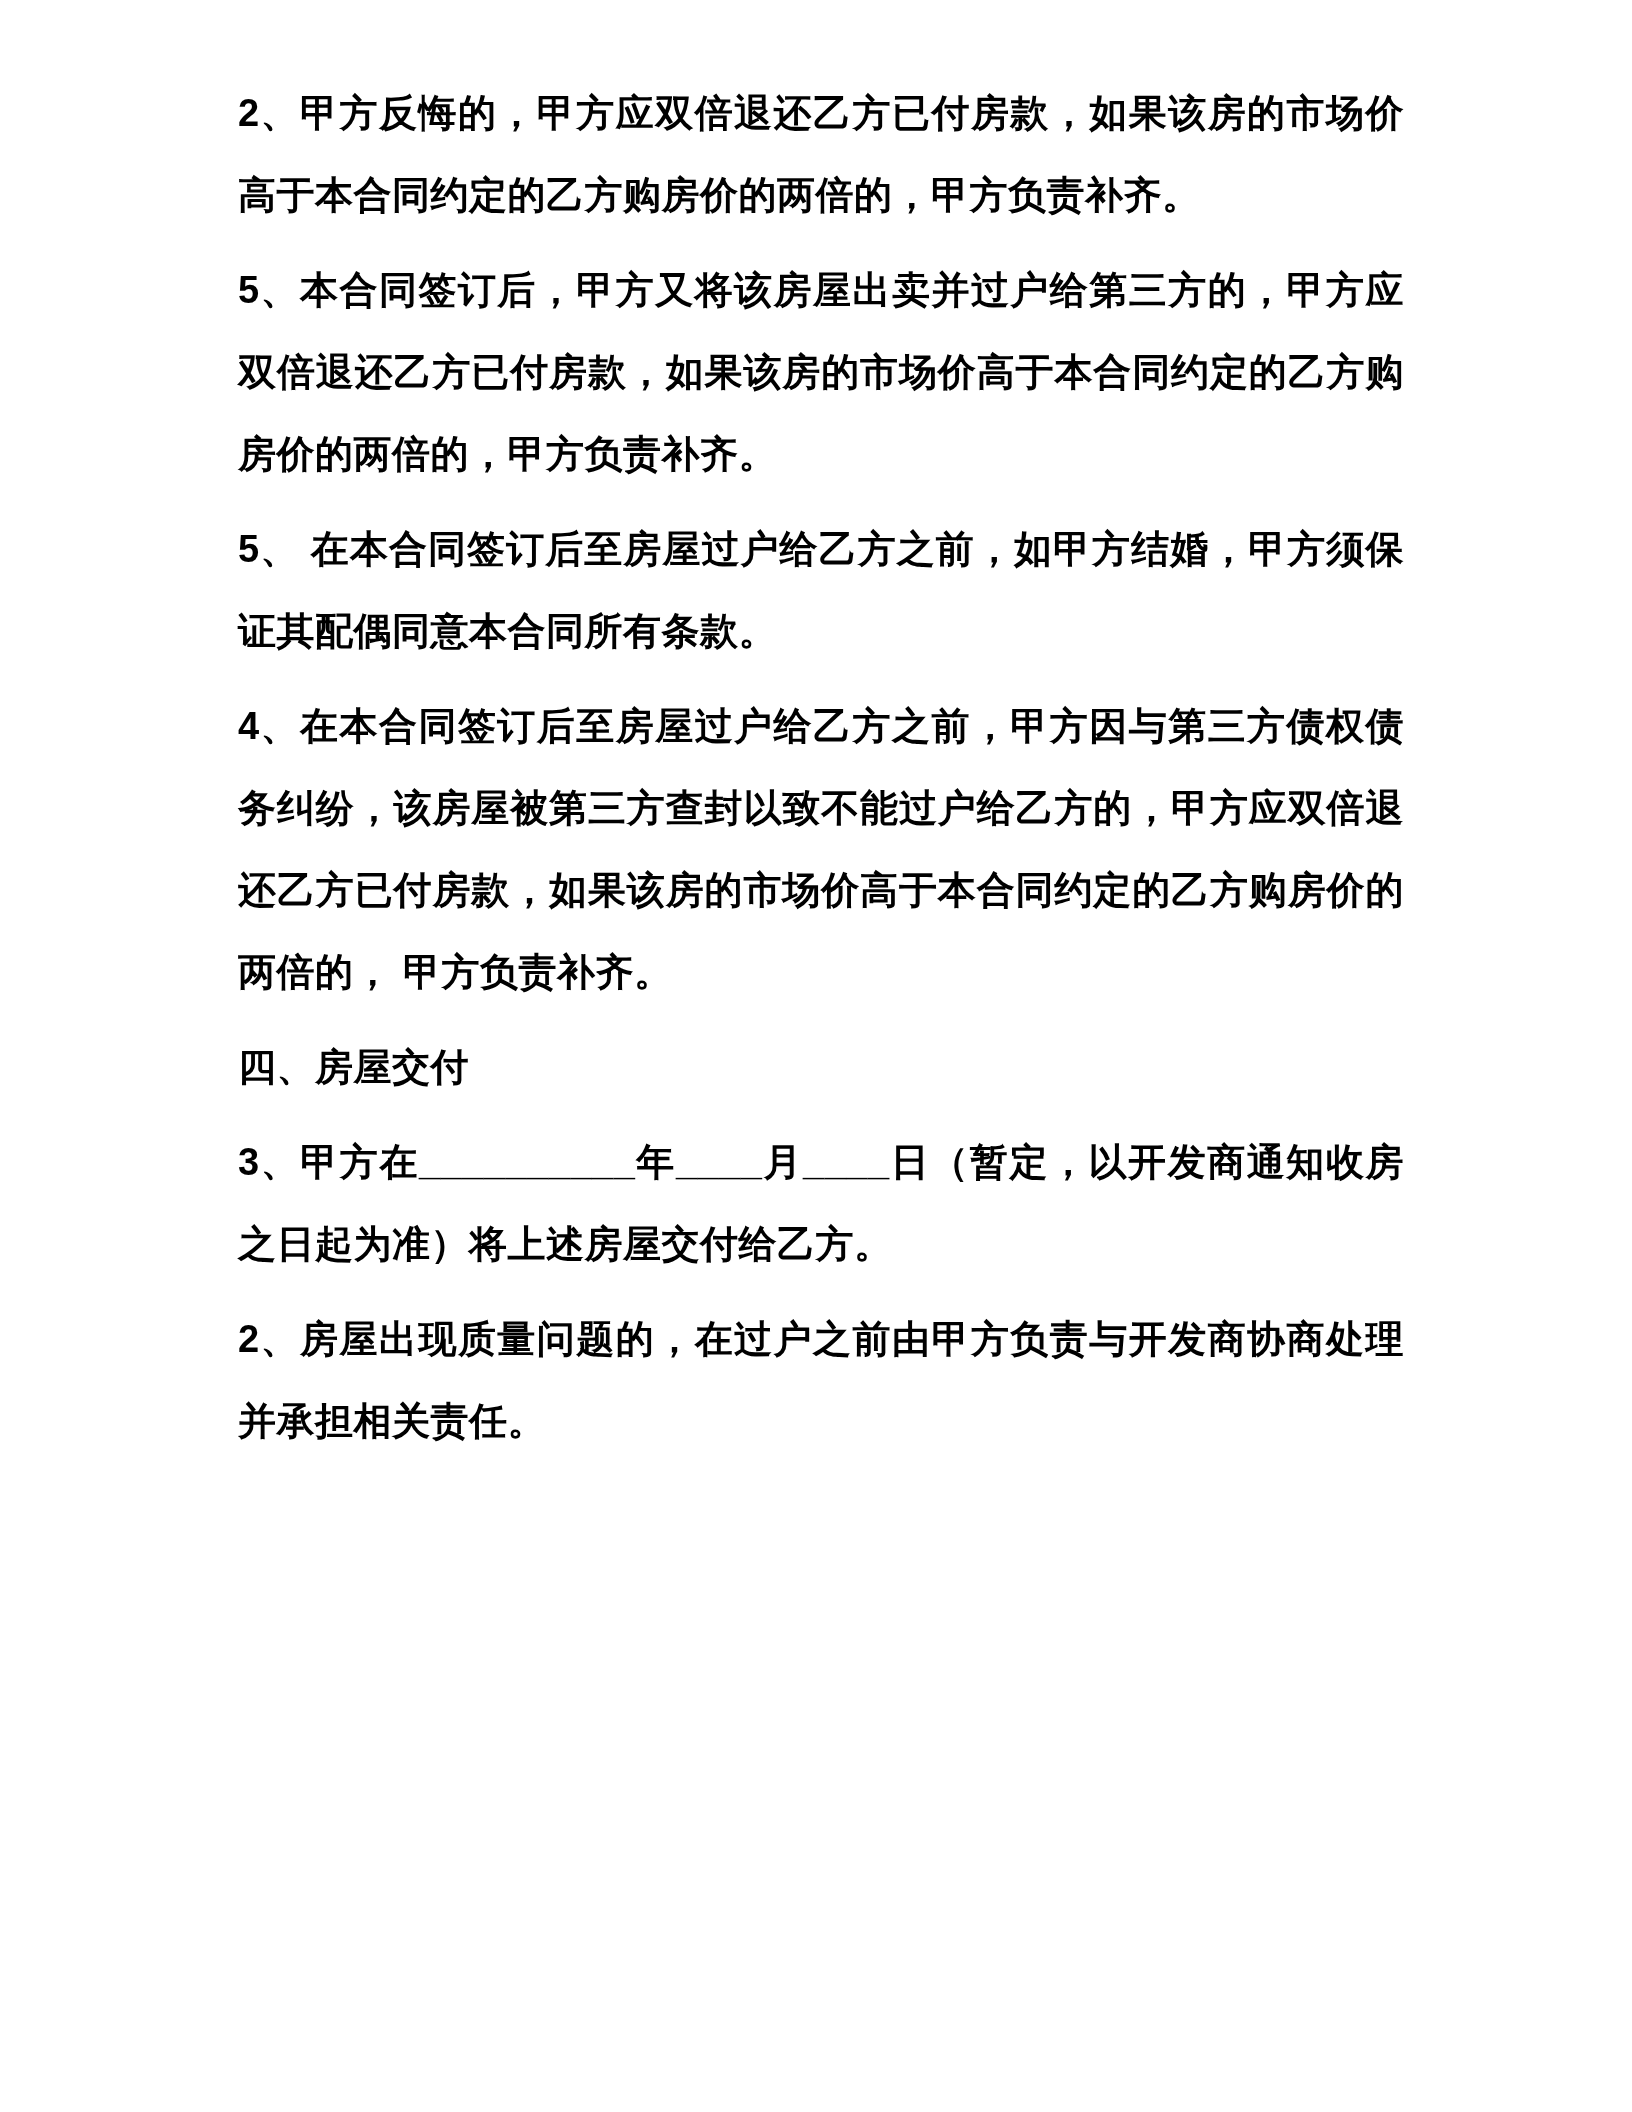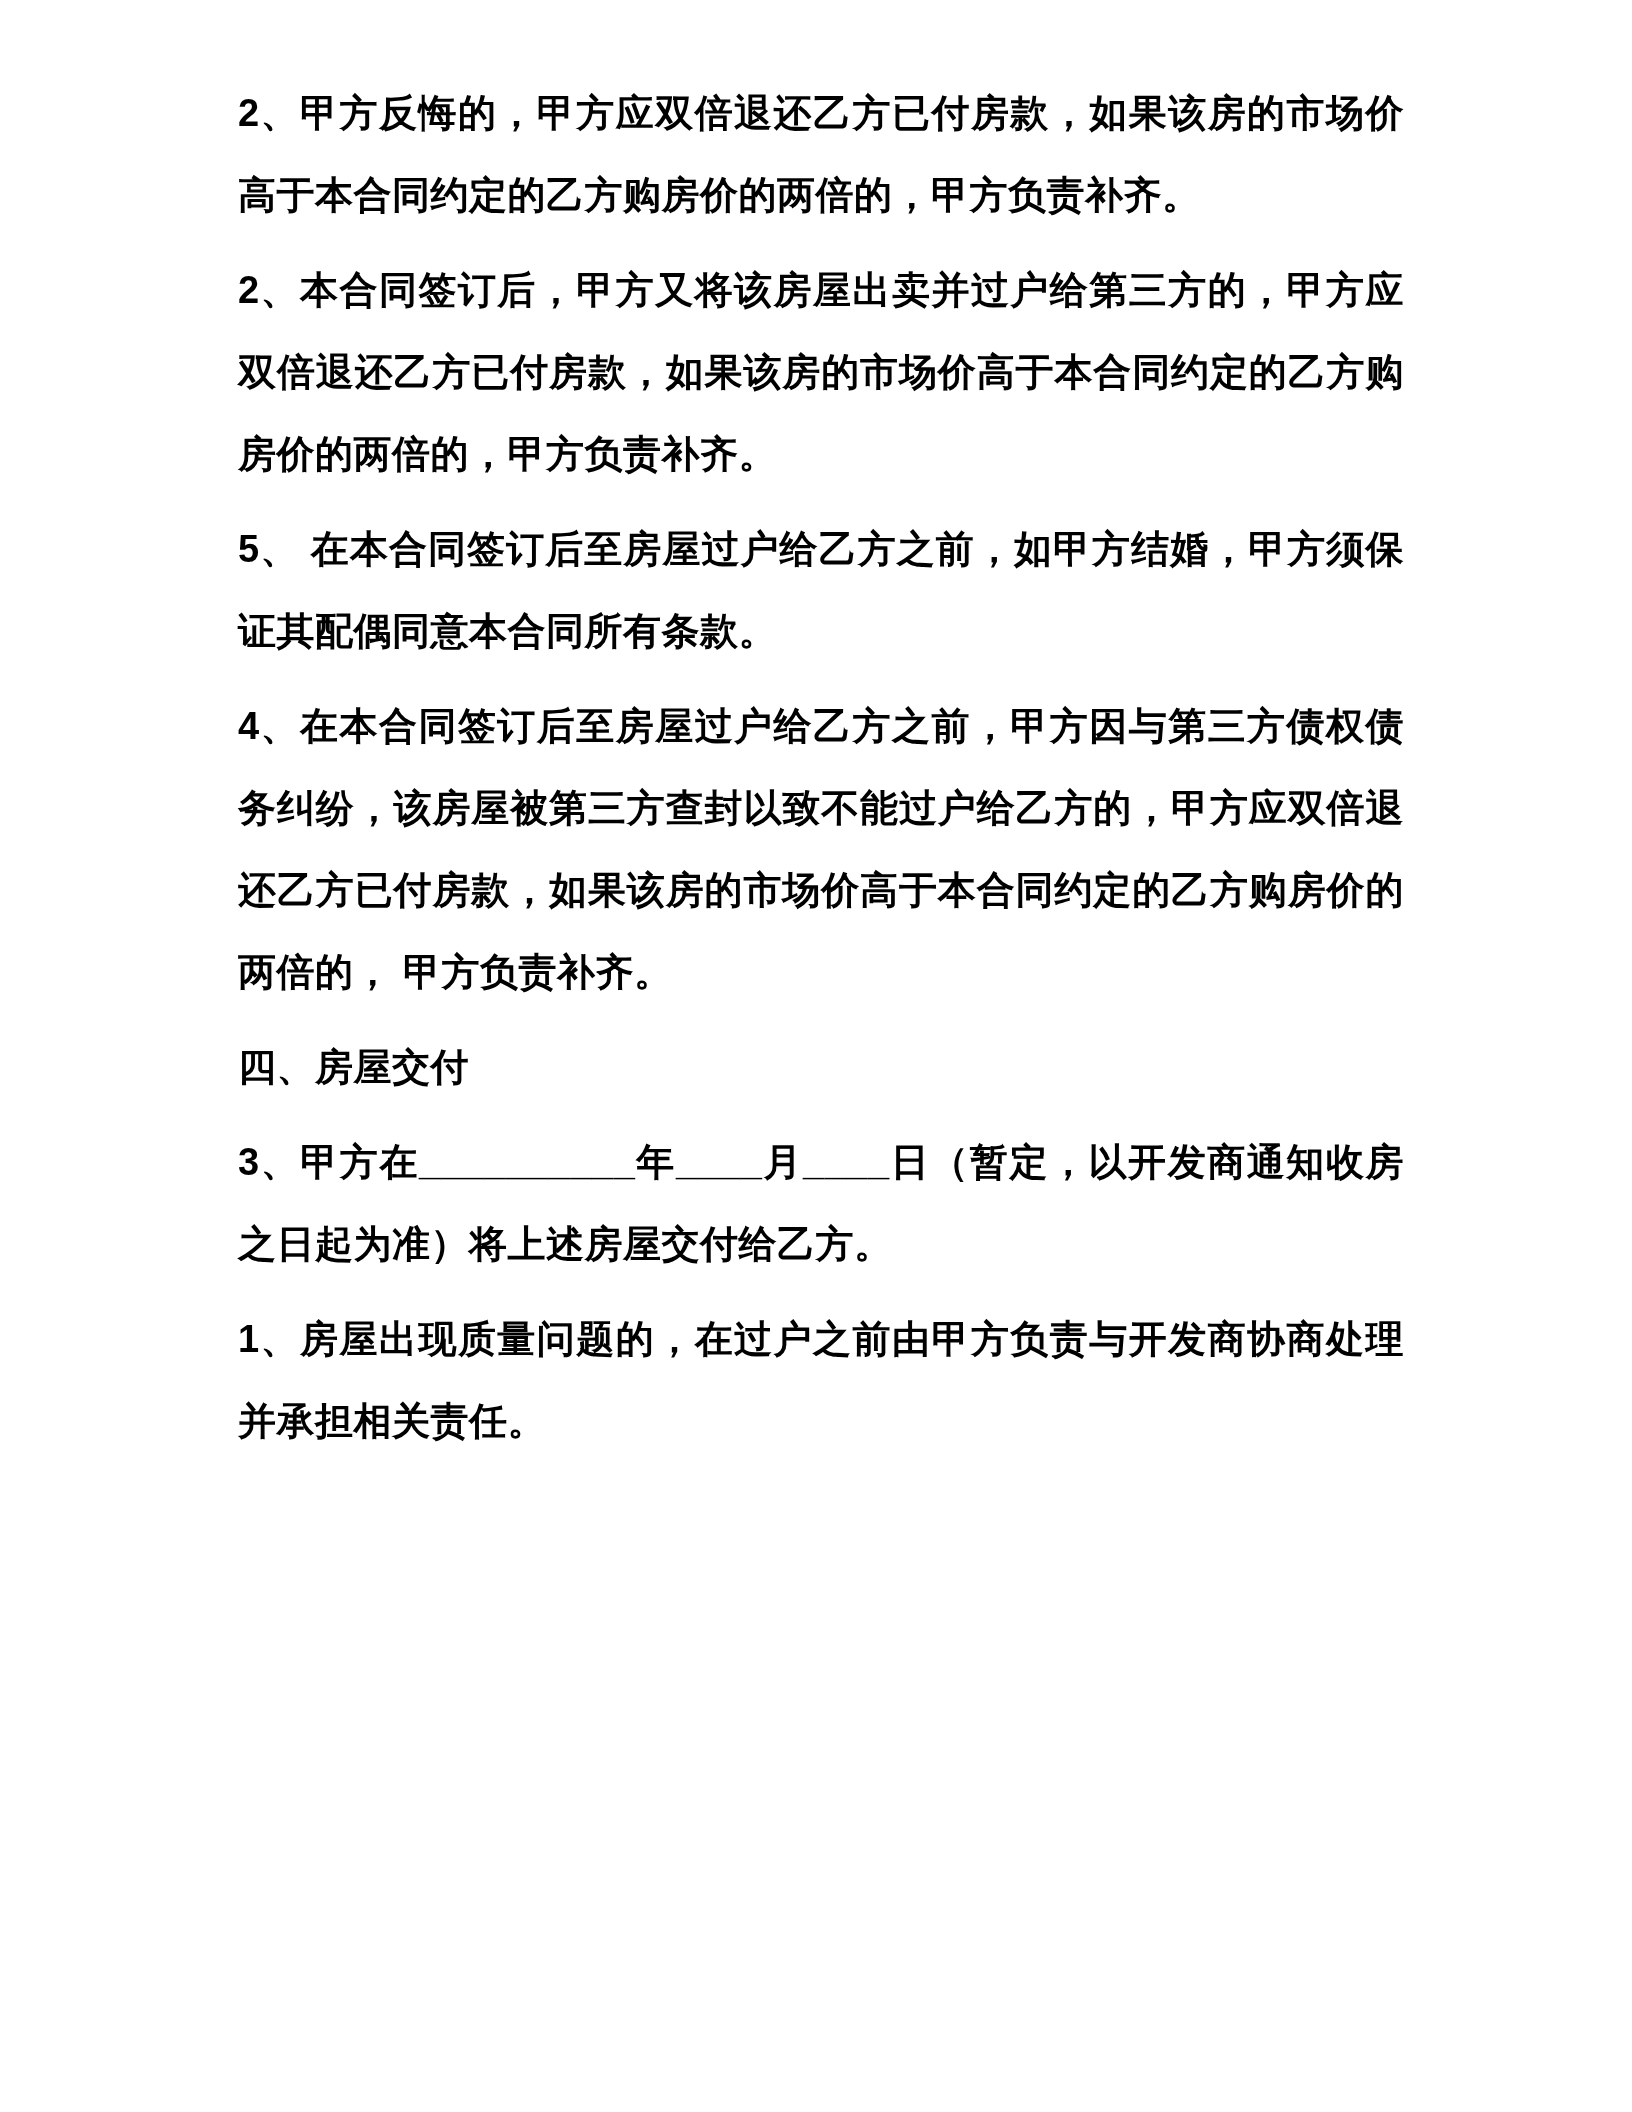--- a/index.html
+++ b/index.html
@@ -34,20 +34,20 @@
   .doc p.heading {
     text-align: left;
   }
 </style>
 </head>
 <body>
 
 <div class="page">
   <div class="doc">
     <p>2、甲方反悔的，甲方应双倍退还乙方已付房款，如果该房的市场价高于本合同约定的乙方购房价的两倍的，甲方负责补齐。</p>
-    <p>2、本合同签订后，甲方又将该房屋出卖并过户给第三方的，甲方应双倍退还乙方已付房款，如果该房的市场价高于本合同约定的乙方购房价的两倍的，甲方负责补齐。</p>
+    <p>5、本合同签订后，甲方又将该房屋出卖并过户给第三方的，甲方应双倍退还乙方已付房款，如果该房的市场价高于本合同约定的乙方购房价的两倍的，甲方负责补齐。</p>
     <p>5、 在本合同签订后至房屋过户给乙方之前，如甲方结婚，甲方须保证其配偶同意本合同所有条款。</p>
     <p>4、在本合同签订后至房屋过户给乙方之前，甲方因与第三方债权债务纠纷，该房屋被第三方查封以致不能过户给乙方的，甲方应双倍退还乙方已付房款，如果该房的市场价高于本合同约定的乙方购房价的两倍的， 甲方负责补齐。</p>
     <p class="heading">四、房屋交付</p>
     <p>3、甲方在__________年____月____日（暂定，以开发商通知收房之日起为准）将上述房屋交付给乙方。</p>
-    <p>1、房屋出现质量问题的，在过户之前由甲方负责与开发商协商处理并承担相关责任。</p>
+    <p>2、房屋出现质量问题的，在过户之前由甲方负责与开发商协商处理并承担相关责任。</p>
   </div>
 </div>
 
 </body></html>

